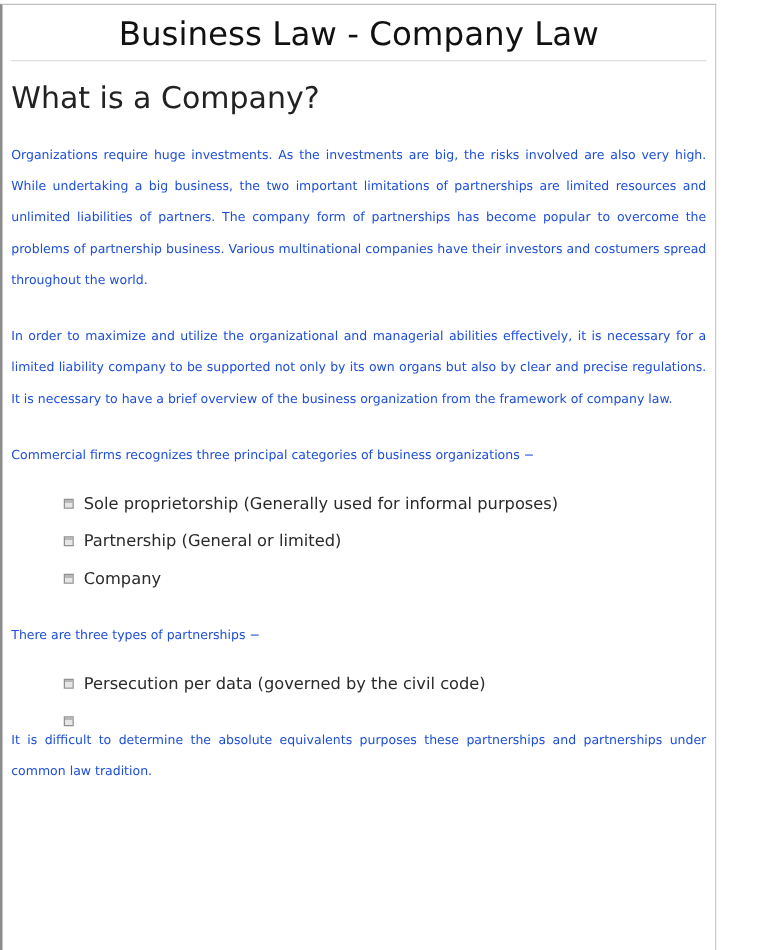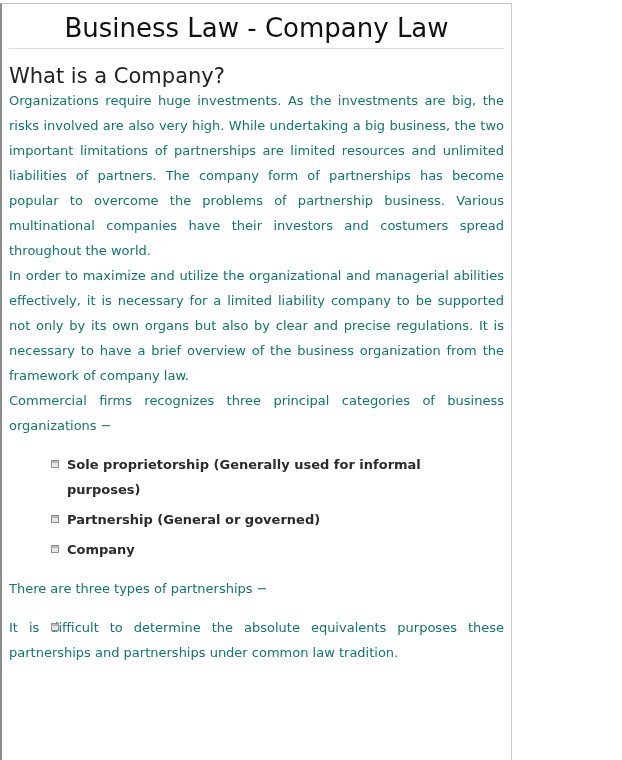--- a/index.html
+++ b/index.html
@@ -3,56 +3,55 @@
 <meta charset="utf-8">
 <style>
   * { box-sizing: border-box; margin: 0; padding: 0; }
   html, body {
     background: #ffffff;
     font-family: "DejaVu Sans", "Liberation Sans", sans-serif;
     color: #2b2b2b;
   }
   .page-container {
     margin-top: 3px;
-    width: 512px;
+    width: 573px;
     min-height: 757px;
     background: #ffffff;
     border-top: 1px solid #c0c0c0;
     border-left: 2px solid #8c8c8c;
     border-right: 1px solid #cccccc;
     padding: 0 7px 20px 7px;
   }
   .page-header {
     border-bottom: 1px solid #dddddd;
     padding: 9px 0 5px 0;
     text-align: center;
   }
   .page-title {
     font-size: 26px;
     font-weight: normal;
     color: #111111;
     letter-spacing: 0px;
   }
   .section-heading {
-    font-size: 21px;
+    font-size: 24px;
     font-weight: normal;
     color: #222222;
     margin: 15px 0 0 0;
   }
   p.body-para {
-    font-size: 13px;
+    font-size: 10px;
     line-height: 25px;
     text-align: justify;
-    margin-top: 0;
-    color: #0f766e;
+    margin-top: 20px;
+    color: #1d4ed8;
   }
   ul.square-list {
     margin: 14px 0 14px 42px;
     list-style: none;
-    font-weight: bold;
   }
   ul.square-list li {
     position: relative;
     padding-left: 16px;
     font-size: 13px;
     line-height: 25px;
     margin-bottom: 5px;
     padding-right: 30px;
   }
   .square-bullet {
@@ -83,33 +82,34 @@
 
   <p class="body-para">Commercial firms recognizes three principal categories of business organizations −</p>
 
   <ul class="square-list">
     <li>
       <span class="square-bullet"></span>
       <span>Sole proprietorship (Generally used for informal purposes)</span>
     </li>
     <li>
       <span class="square-bullet"></span>
-      <span>Partnership (General or governed)</span>
+      <span>Partnership (General or limited)</span>
     </li>
     <li>
       <span class="square-bullet"></span>
       <span>Company</span>
     </li>
   </ul>
 
   <p class="body-para">There are three types of partnerships −</p>
 
   <ul class="square-list">
     <li>
       <span class="square-bullet"></span>
+      <span>Persecution per data (governed by the civil code)</span>
     </li>
     <li>
       <span class="square-bullet"></span>
     </li>
   </ul>
 
   <p class="body-para">It is difficult to determine the absolute equivalents purposes these partnerships and partnerships under common law tradition.</p>
 
 </div>
 

